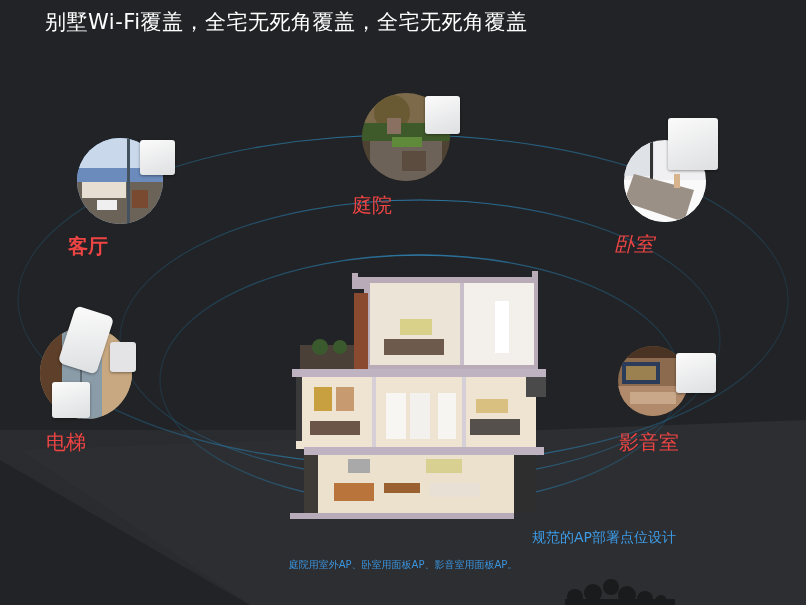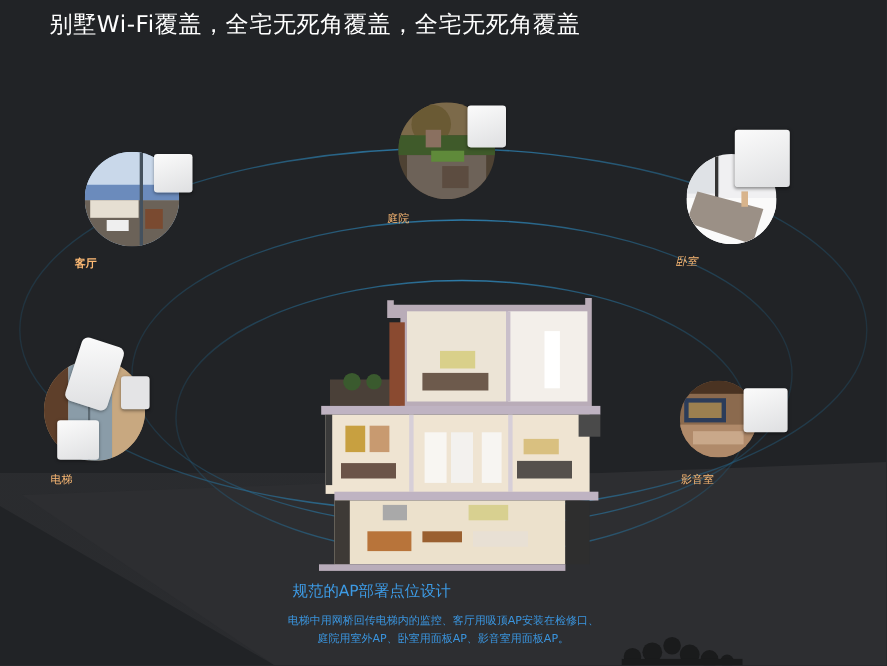--- a/index.html
+++ b/index.html
@@ -27,25 +27,25 @@
   svg.arcs { position: absolute; left: 0; top: 0; }
   .node { position: absolute; }
   .circle {
     position: absolute; border-radius: 50%; overflow: hidden;
   }
   .device {
     position: absolute; background: linear-gradient(160deg, #fbfbfb, #dedfe1);
     border-radius: 3px; box-shadow: 0 1px 3px rgba(0,0,0,0.4);
   }
   .label {
-    position: absolute; color: #fdba74; font-size: 10px; white-space: nowrap;
+    position: absolute; color: #ef4444; font-size: 20px; white-space: nowrap;
   }
   .house { position: absolute; left: 290px; top: 269px; width: 256px; height: 250px; }
   .caption-title {
-    position: absolute; left: 0; width: 676px; top: 529px; text-align: center;
+    position: absolute; left: 0; width: 676px; top: 529px; text-align: right;
     color: #3d9be5; font-size: 14px;
   }
   .caption-body {
     position: absolute; left: 0; width: 806px; top: 556px; text-align: center;
     color: #3a95df; font-size: 10px; line-height: 17px;
   }
   .trees {
     position: absolute; left: 565px; top: 565px; width: 241px; height: 40px;
   }
 </style>
@@ -193,21 +193,20 @@
     <rect x="94" y="214" width="36" height="10" fill="#9a6030"></rect>
     <rect x="136" y="190" width="36" height="14" fill="#d8d090"></rect>
     <rect x="140" y="214" width="50" height="14" fill="#e8e0d4"></rect>
     <rect x="224" y="186" width="22" height="58" fill="#2e2e2e"></rect>
     <rect x="0" y="244" width="224" height="6" fill="#b8acba"></rect>
   </svg>
 </div>
 
 <div class="caption-title">规范的AP部署点位设计</div>
 <div class="caption-body">
-  <div>电梯中用网桥回传电梯内的监控、客厅用吸顶AP安装在检修口、</div>
   <div>庭院用室外AP、卧室用面板AP、影音室用面板AP。</div>
 </div>
 
 <svg class="trees" width="241" height="40">
   <g fill="#1a1b1c">
     <circle cx="10" cy="32" r="8"></circle>
     <circle cx="28" cy="28" r="9"></circle>
     <circle cx="46" cy="22" r="8"></circle>
     <circle cx="62" cy="30" r="9"></circle>
     <circle cx="80" cy="34" r="8"></circle>

